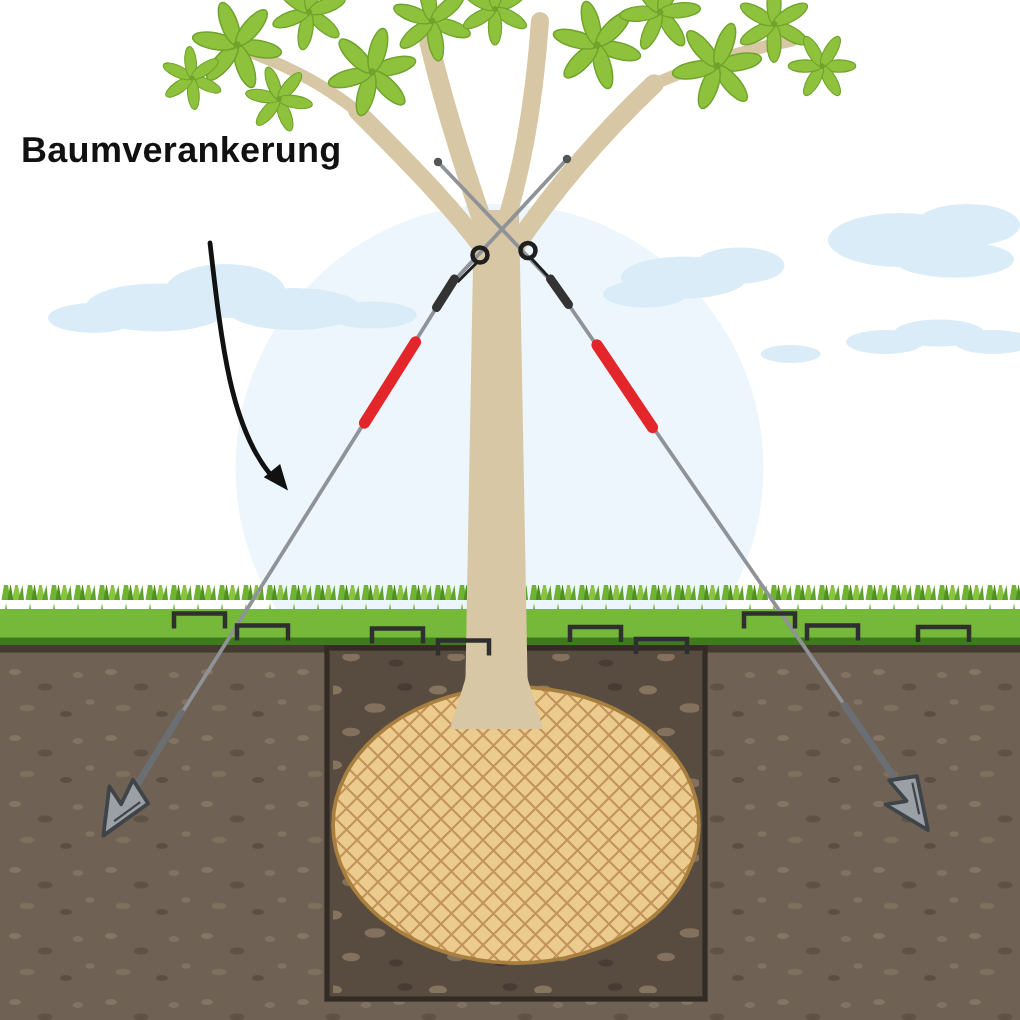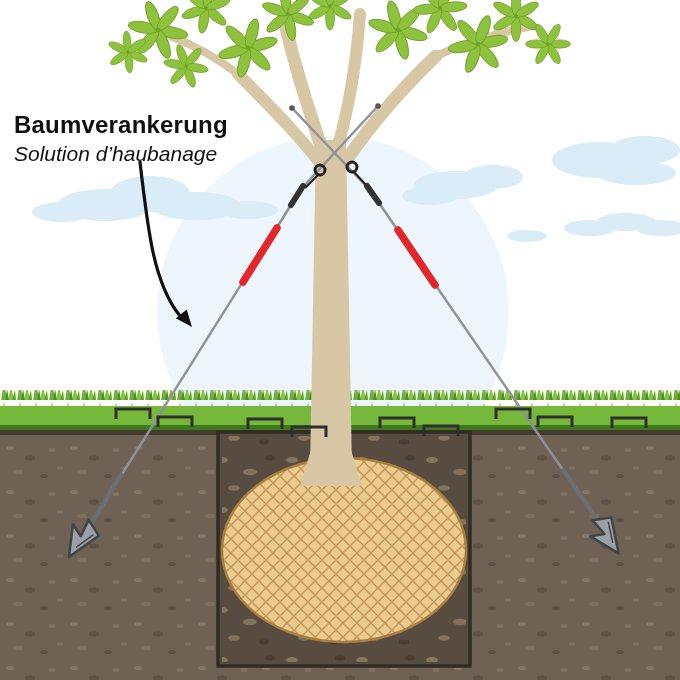--- a/index.html
+++ b/index.html
@@ -2,21 +2,21 @@
 <html><head>
 <meta charset="utf-8">
 <style>
   html,body{margin:0;padding:0;background:#ffffff;}
   .stage{
     position:relative;width:680px;height:680px;background:#ffffff;
     overflow:hidden;font-family:"Liberation Sans",sans-serif;
   }
   .stage svg{position:absolute;inset:0;display:block;}
   .labels{position:absolute;left:14px;top:86px;color:#111;}
-  .labels .title{font-size:24px;font-weight:bold;line-height:1.25;letter-spacing:.2px;margin-top:24px;}
+  .labels .title{font-size:24px;font-weight:bold;line-height:1.25;letter-spacing:.2px;}
   .labels .subtitle{font-size:21px;font-style:italic;line-height:1.3;}
 </style>
 </head>
 <body>
 
 <div class="stage">
 
   <svg width="680" height="680" viewBox="0 0 680 680">
     <defs>
 
@@ -193,16 +193,15 @@
     <g>
       <path d="M140,162 C148,232 154,284 180,316" fill="none" stroke="#111111" stroke-width="3.2" stroke-linecap="round"></path>
       <g transform="translate(192,327) rotate(51)">
         <polygon points="0,0 -17,-7 -17,7" fill="#111111"></polygon>
       </g>
     </g>
   </svg>
 
   <div class="labels">
     <div class="title">Baumverankerung</div>
-    <div class="subtitle">Solution d’haubanage</div>
   </div>
 
 </div>
 
 </body></html>

